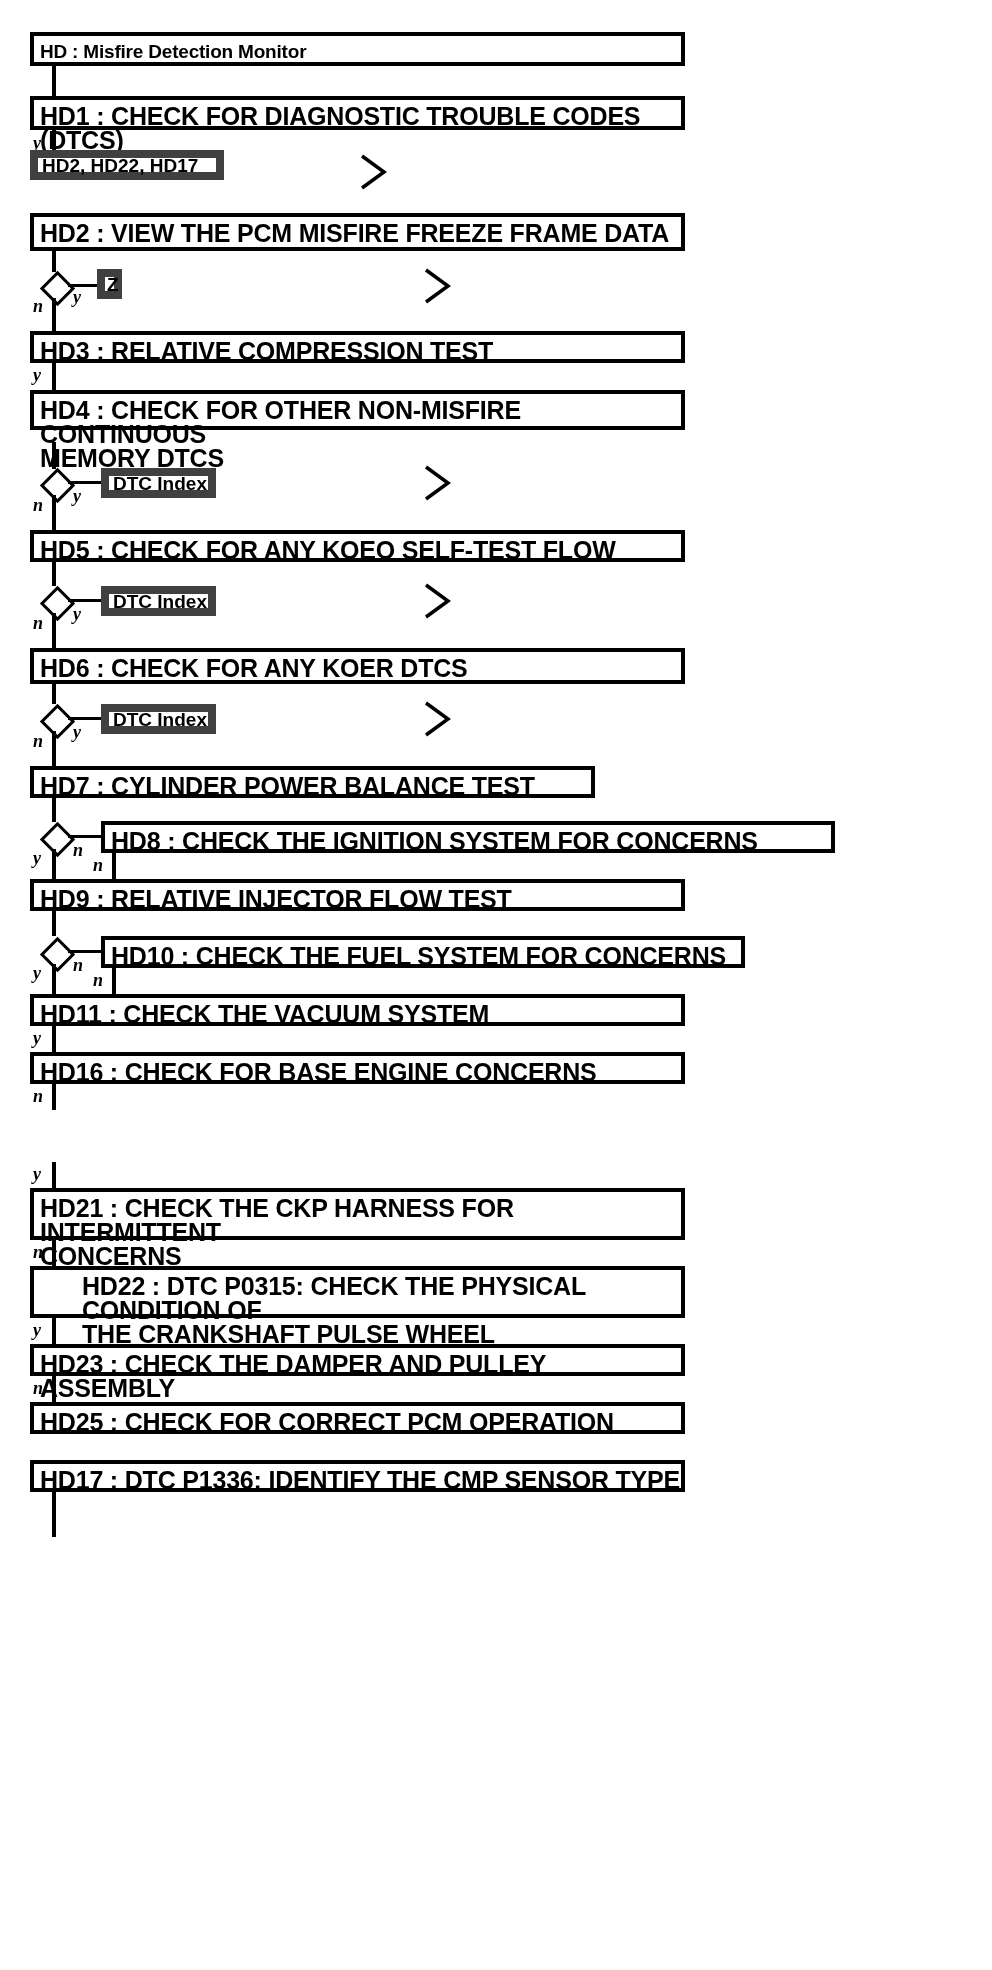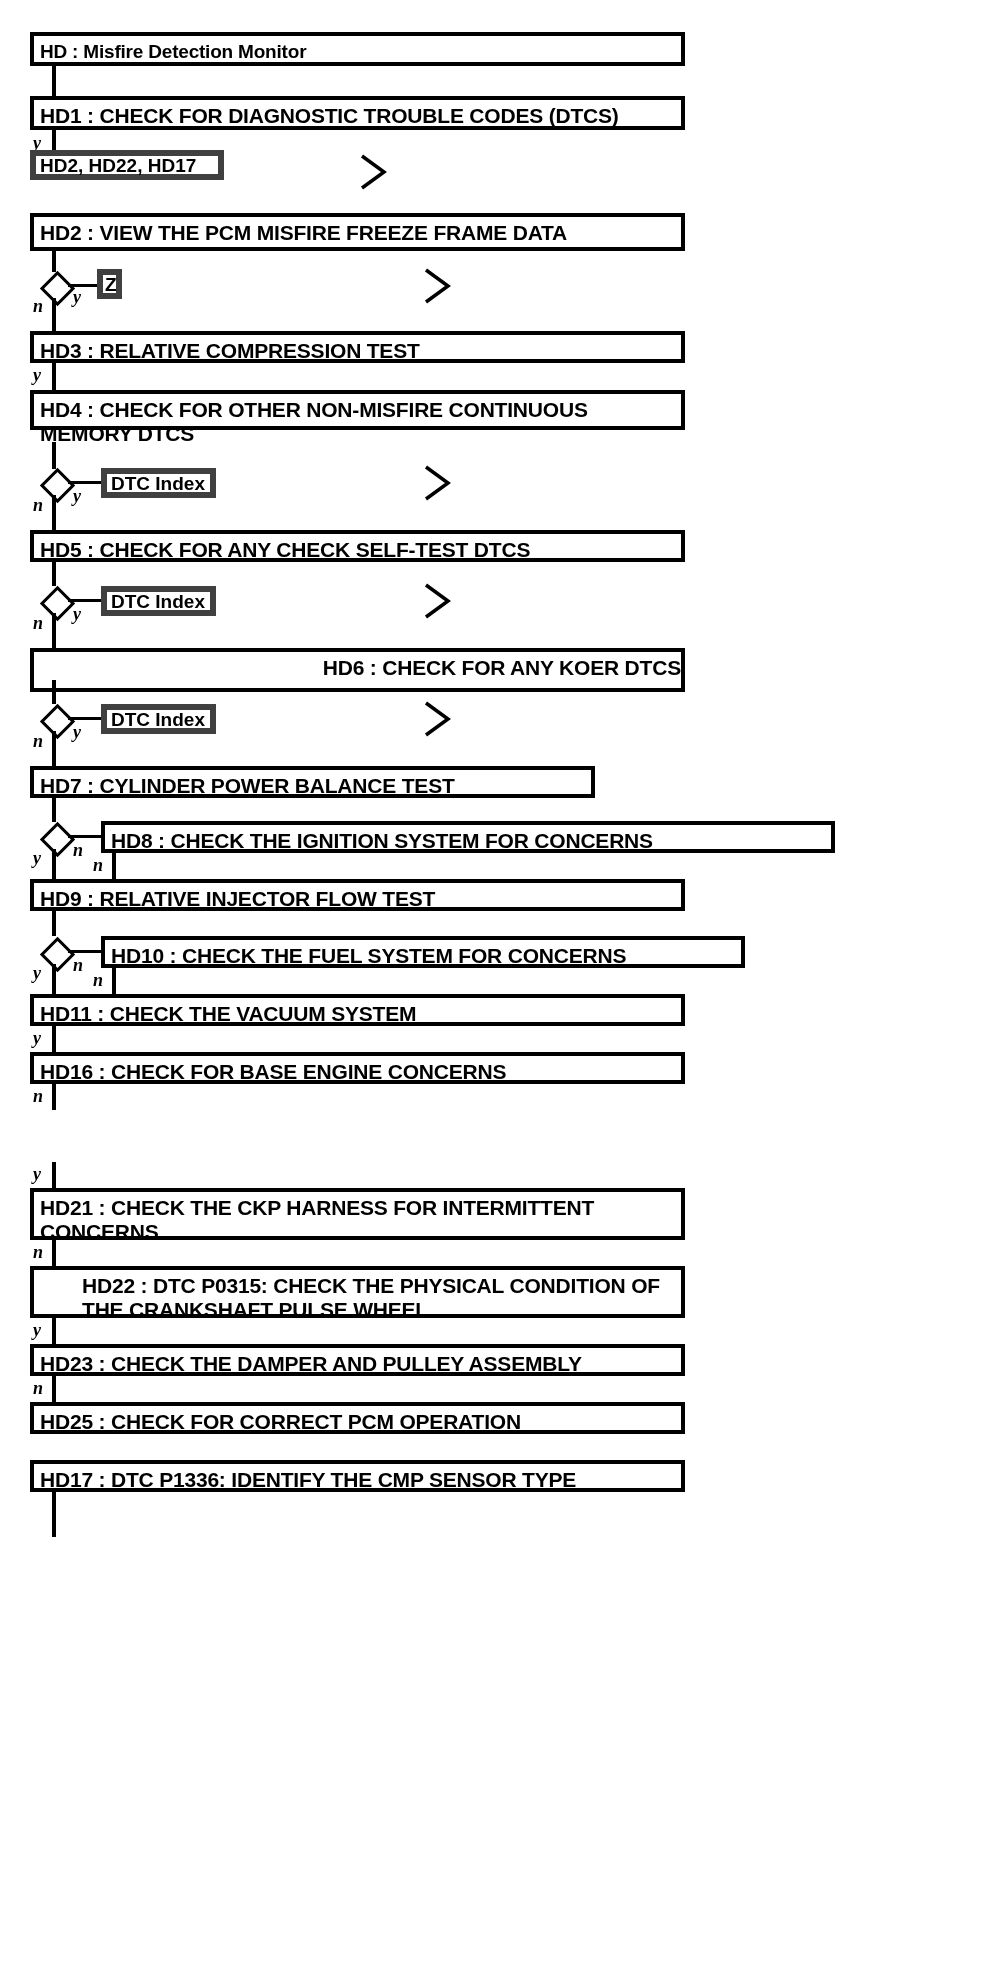--- a/index.html
+++ b/index.html
@@ -21,33 +21,33 @@
   }
 
   
   .pbox {
     position: absolute;
     box-sizing: border-box;
     border: 4px solid #000000;
     background: #ffffff;
     color: #000000;
     font-weight: bold;
-    font-size: 21px;
+    font-size: 25px;
     line-height: 24px;
     letter-spacing: -0.2px;
     padding: 4px 0 4px 6px;
     white-space: pre-line;
     text-align: left;
   }
 
   
   .refbox {
     position: absolute;
     box-sizing: border-box;
-    border: 6px solid #404040;
+    border: 8px solid #404040;
     background: #ffffff;
     color: #000000;
     font-weight: bold;
     font-size: 19px;
     line-height: 1;
     display: flex;
     align-items: center;
     padding-left: 4px;
     white-space: nowrap;
   }
@@ -154,37 +154,37 @@
   <div class="blabel" style="left:73px; top:487px;">y</div>
   <div class="blabel" style="left:33px; top:496px;">n</div>
   <div class="vline" style="left:52px; top:495px; height:35px;"></div>
 
   <div class="chev" style="left:422px; top:464px;">
     <svg width="32" height="38" viewBox="0 0 32 38">
       <polyline points="4,3 26,19 4,35" fill="none" stroke="#000" stroke-width="3.5"></polyline>
     </svg>
   </div>
 
-  <div class="pbox" style="left:30px; top:530px; width:655px; height:32px;">HD5 : CHECK FOR ANY CHECK SELF-TEST DTCS</div>
+  <div class="pbox" style="left:30px; top:530px; width:655px; height:32px;">HD5 : CHECK FOR ANY KOEO SELF-TEST FLOW</div>
   <div class="vline" style="left:52px; top:562px; height:24px;"></div>
 
   <div class="diamond" style="left:39px; top:585px;"></div>
   <div class="hline" style="left:68px; top:599px; width:36px;"></div>
   <div class="refbox" style="left:101px; top:586px; width:115px; height:30px;">DTC Index</div>
   <div class="blabel" style="left:73px; top:605px;">y</div>
   <div class="blabel" style="left:33px; top:614px;">n</div>
   <div class="vline" style="left:52px; top:613px; height:35px;"></div>
 
   <div class="chev" style="left:422px; top:582px;">
     <svg width="32" height="38" viewBox="0 0 32 38">
       <polyline points="4,3 26,19 4,35" fill="none" stroke="#000" stroke-width="3.5"></polyline>
     </svg>
   </div>
 
-  <div class="pbox" style="left:30px; top:648px; width:655px; height:44px;text-align:right;">HD6 : CHECK FOR ANY KOER DTCS</div>
+  <div class="pbox" style="left:30px; top:648px; width:655px; height:36px;">HD6 : CHECK FOR ANY KOER DTCS</div>
   <div class="vline" style="left:52px; top:680px; height:24px;"></div>
 
   <div class="diamond" style="left:39px; top:703px;"></div>
   <div class="hline" style="left:68px; top:717px; width:36px;"></div>
   <div class="refbox" style="left:101px; top:704px; width:115px; height:30px;">DTC Index</div>
   <div class="blabel" style="left:73px; top:723px;">y</div>
   <div class="blabel" style="left:33px; top:732px;">n</div>
   <div class="vline" style="left:52px; top:731px; height:35px;"></div>
 
   <div class="chev" style="left:422px; top:700px;">

